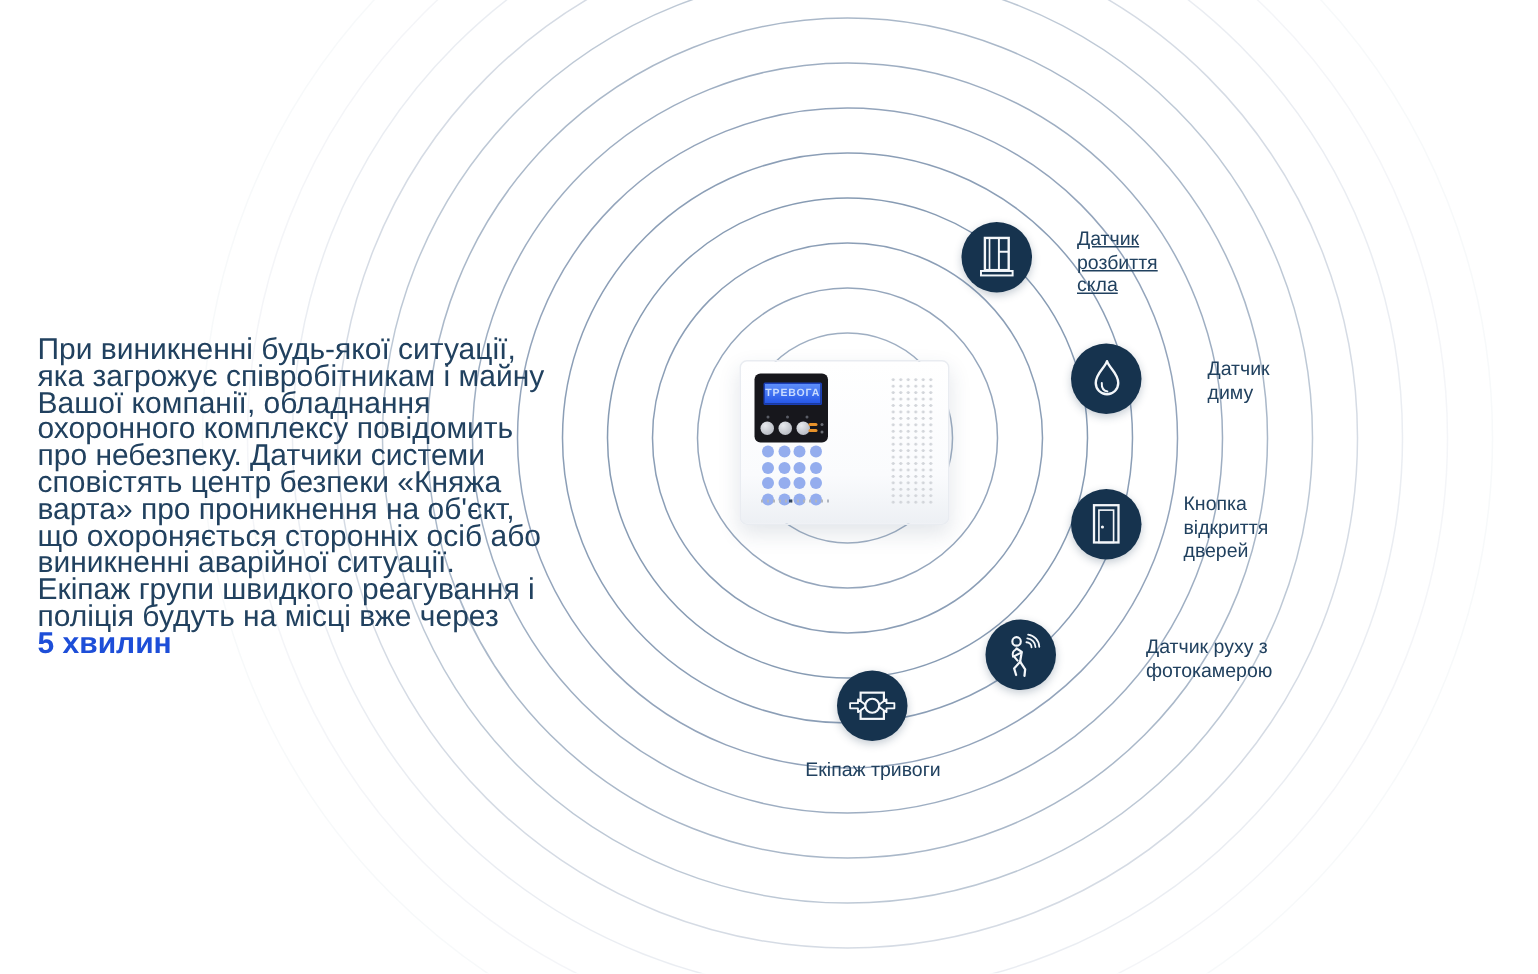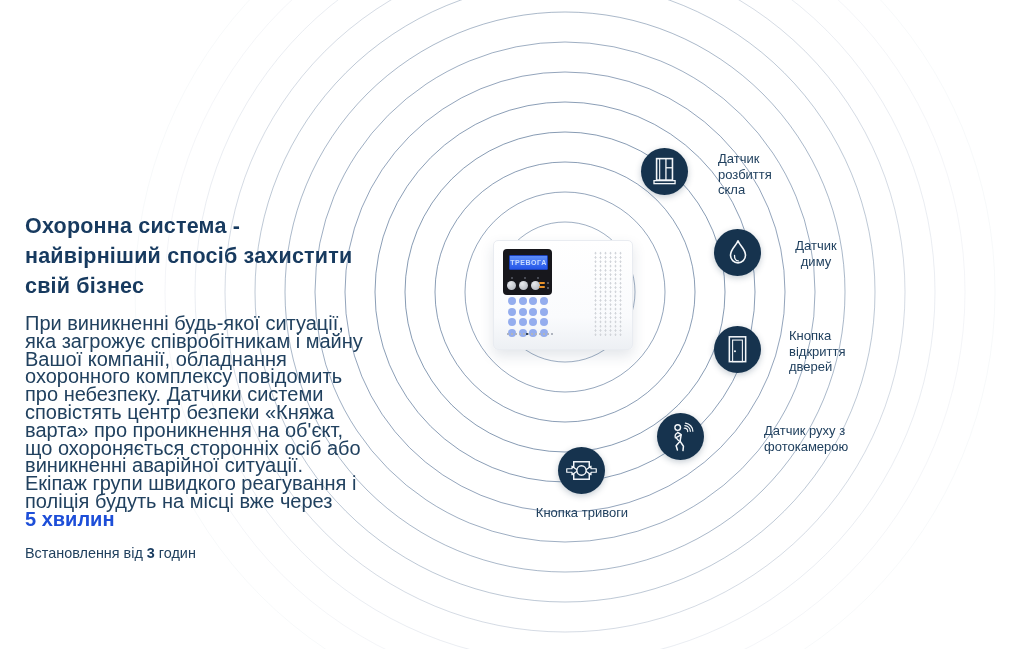--- a/index.html
+++ b/index.html
@@ -64,23 +64,23 @@
   .badge{
     position:absolute;width:47px;height:47px;border-radius:50%;background:#16334e;
     display:flex;align-items:center;justify-content:center;z-index:3;
     box-shadow:0 2px 6px rgba(22,51,78,.25);
   }
   .badge svg{display:block;}
   .slabel{
     position:absolute;z-index:3;font-size:13px;line-height:15.5px;color:#21415f;
   }
   .s-glass  .badge{left:641px;top:148px;}
-  .s-glass  .slabel{left:718px;top:151px;width:62px;}
+  .s-glass  .slabel{left:718px;top:151px;width:62px;text-decoration:underline;}
   .s-smoke  .badge{left:714px;top:229px;}
-  .s-smoke  .slabel{left:787px;top:238px;width:58px;text-align:center;}
+  .s-smoke  .slabel{left:805px;top:238px;width:58px;}
   .s-door   .badge{left:714px;top:326px;}
   .s-door   .slabel{left:789px;top:328px;width:70px;}
   .s-motion .badge{left:657px;top:413px;}
   .s-motion .slabel{left:764px;top:423px;width:96px;}
   .s-panic  .badge{left:558px;top:447px;}
   .s-panic  .slabel{left:512px;top:505px;width:140px;text-align:center;}
 </style>
 </head>
 <body>
 
@@ -98,23 +98,21 @@
       <circle cx="565" cy="292" r="280" opacity="0.44"></circle>
       <circle cx="565" cy="292" r="310" opacity="0.34"></circle>
       <circle cx="565" cy="292" r="340" opacity="0.22"></circle>
       <circle cx="565" cy="292" r="370" opacity="0.11"></circle>
       <circle cx="565" cy="292" r="400" opacity="0.06"></circle>
       <circle cx="565" cy="292" r="430" opacity="0.04"></circle>
     </g>
   </svg>
 
   <div class="intro">
-    <h1>Охоронна система - найвірніший спосіб захистити свій бізнес</h1>
     <p class="body"><span>При виникненні будь-якої ситуації, яка загрожує співробітникам і майну Вашої компанії, обладнання охоронного комплексу повідомить про небезпеку. Датчики системи сповістять центр безпеки «Княжа варта» про проникнення на об'єкт, що охороняється сторонніх осіб або виникненні аварійної ситуації. Екіпаж групи швидкого реагування і поліція будуть на місці вже через</span><strong class="resp-time">5 хвилин</strong></p>
-    <p class="install"><span>Встановлення від </span><strong>3</strong><span> годин</span></p>
   </div>
 
   <div class="device">
     <div class="module">
       <div class="lcd">ТРЕВОГА</div>
       <span class="pled" style="left:8px"></span>
       <span class="pled" style="left:21px"></span>
       <span class="pled" style="left:34px"></span>
       <span class="pbtn" style="left:4px"></span>
       <span class="pbtn" style="left:16px"></span>
@@ -200,16 +198,16 @@
 
   <div class="sensor s-panic">
     <div class="badge">
       <svg width="33" height="33" viewBox="0 0 34 34" fill="none">
         <rect x="9" y="8" width="16" height="18" stroke="#f4f7fa" stroke-width="1.5"></rect>
         <path d="M1.8 15.2 h5.4 v-2.6 l6.2 4.4 -6.2 4.4 v-2.6 h-5.4 z" fill="#16334e" stroke="#f4f7fa" stroke-width="1.25" stroke-linejoin="round"></path>
         <path d="M32.2 15.2 h-5.4 v-2.6 l-6.2 4.4 6.2 4.4 v-2.6 h5.4 z" fill="#16334e" stroke="#f4f7fa" stroke-width="1.25" stroke-linejoin="round"></path>
         <circle cx="17" cy="17" r="4.8" fill="#16334e" stroke="#f4f7fa" stroke-width="1.5"></circle>
       </svg>
     </div>
-    <div class="slabel">Кнопка тривоги</div>
+    <div class="slabel">Екіпаж тривоги</div>
   </div>
 
 </div>
 
 </body></html>

